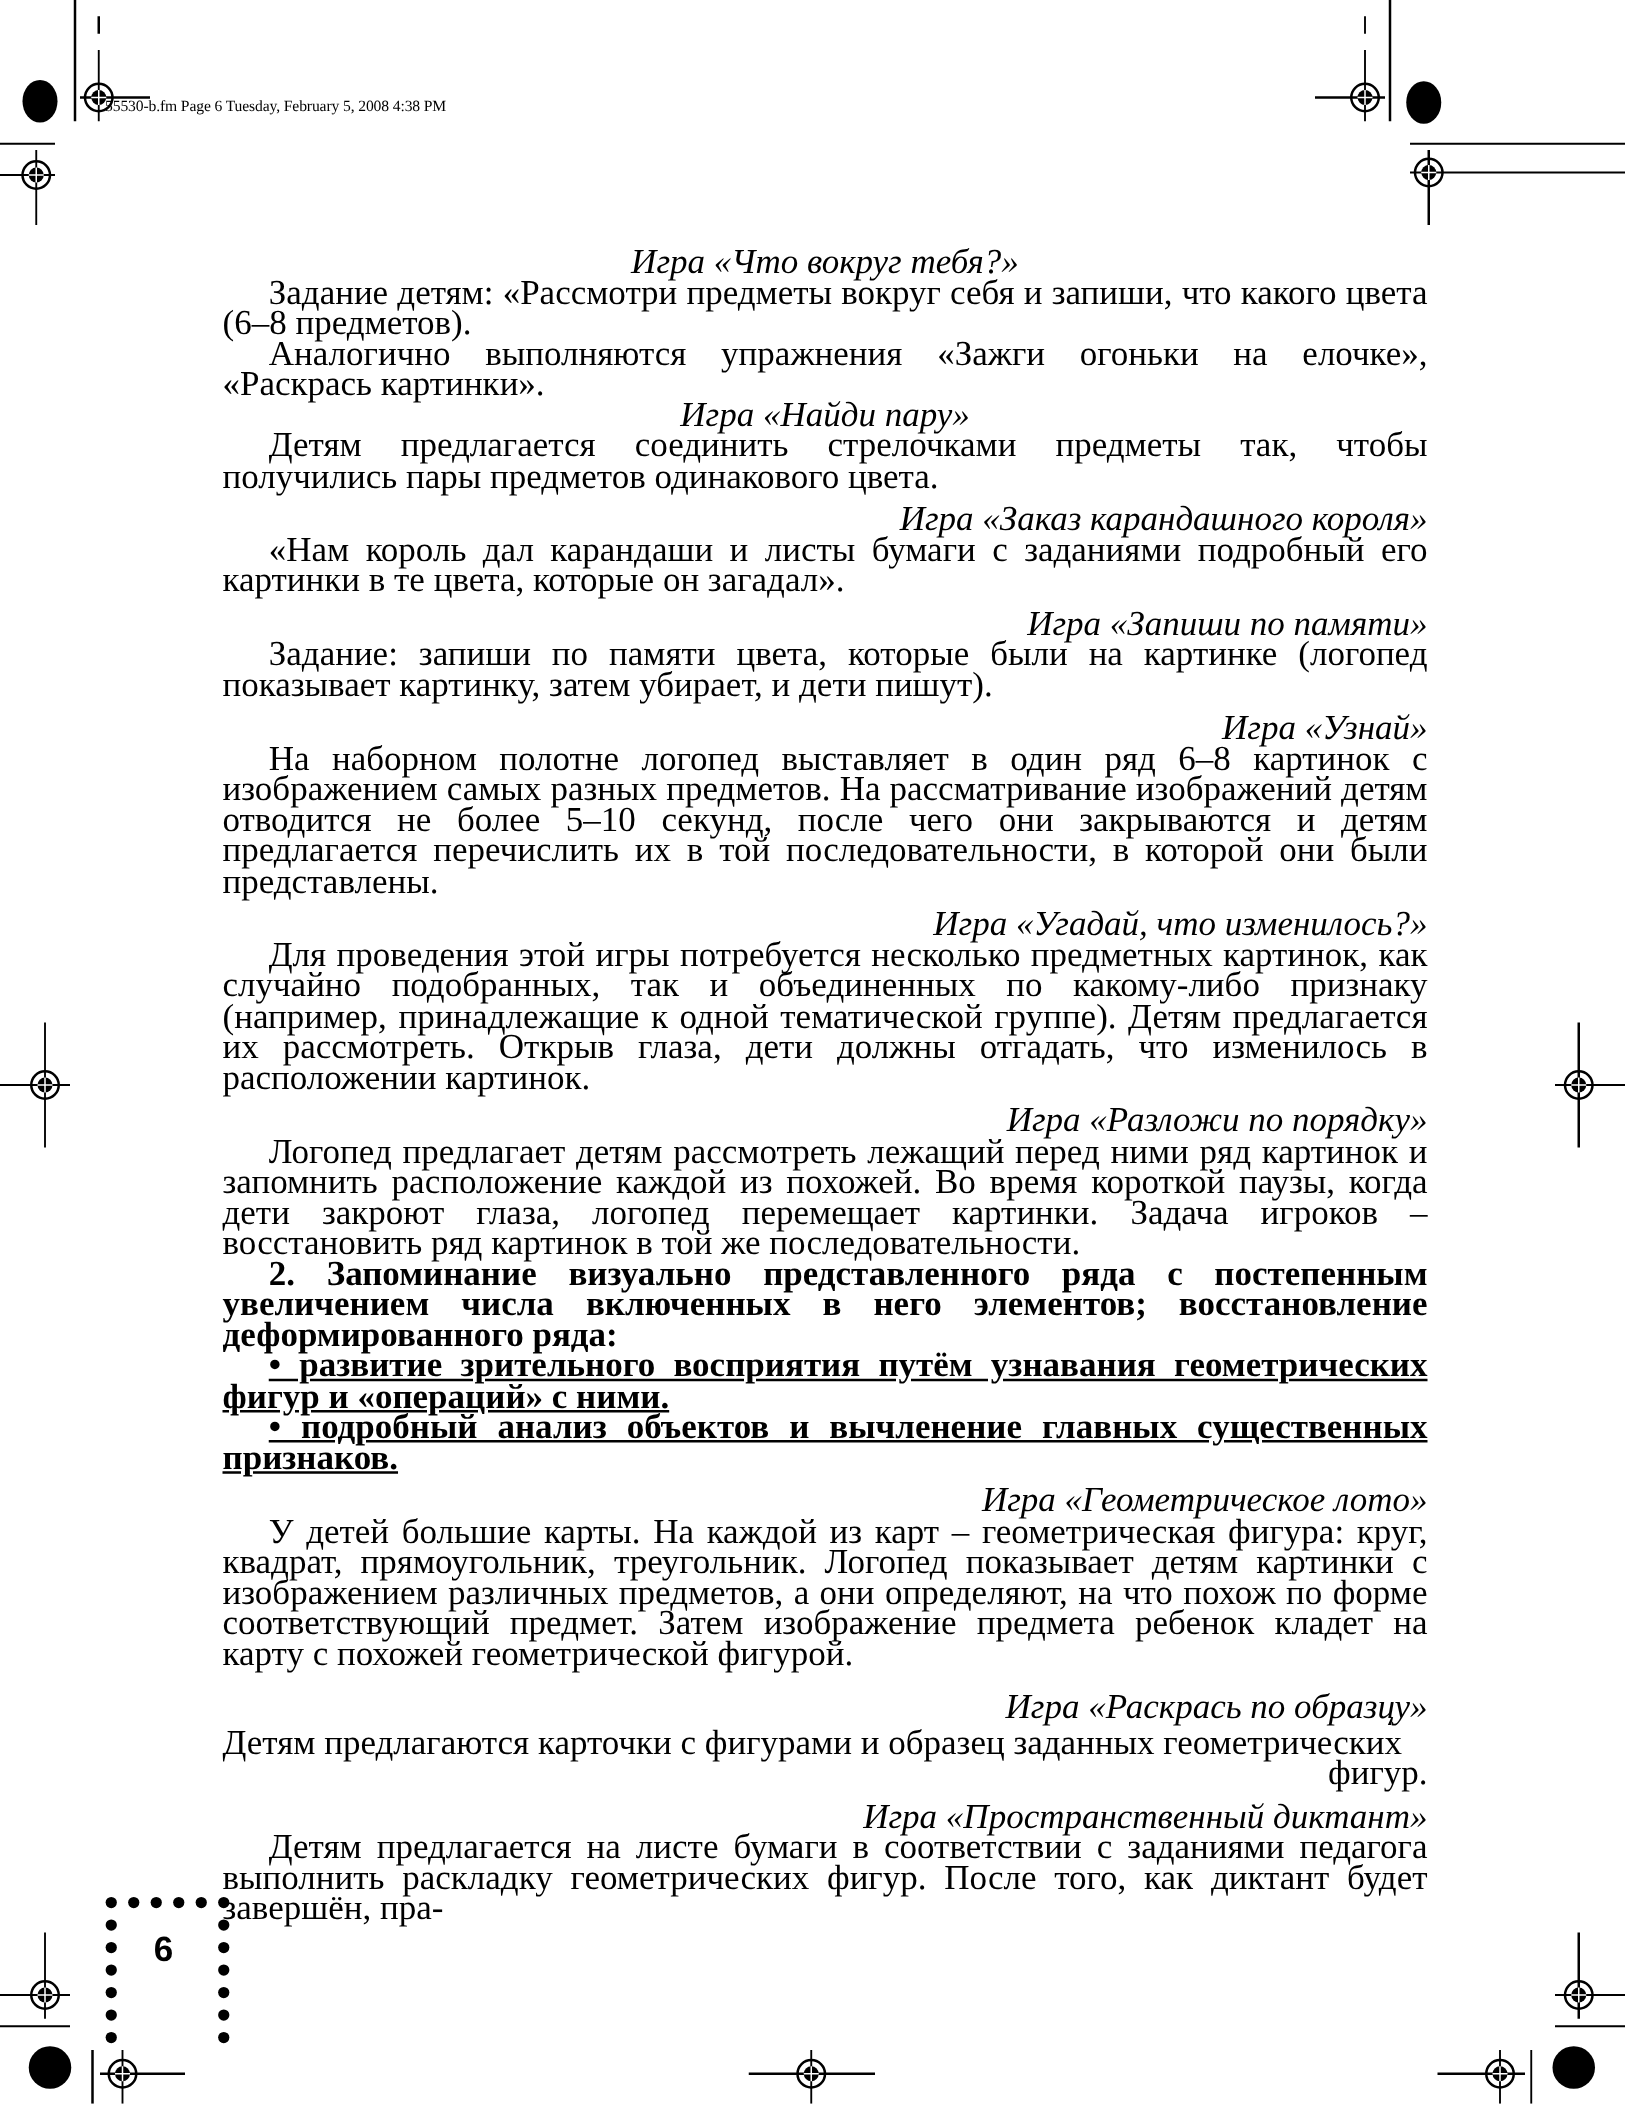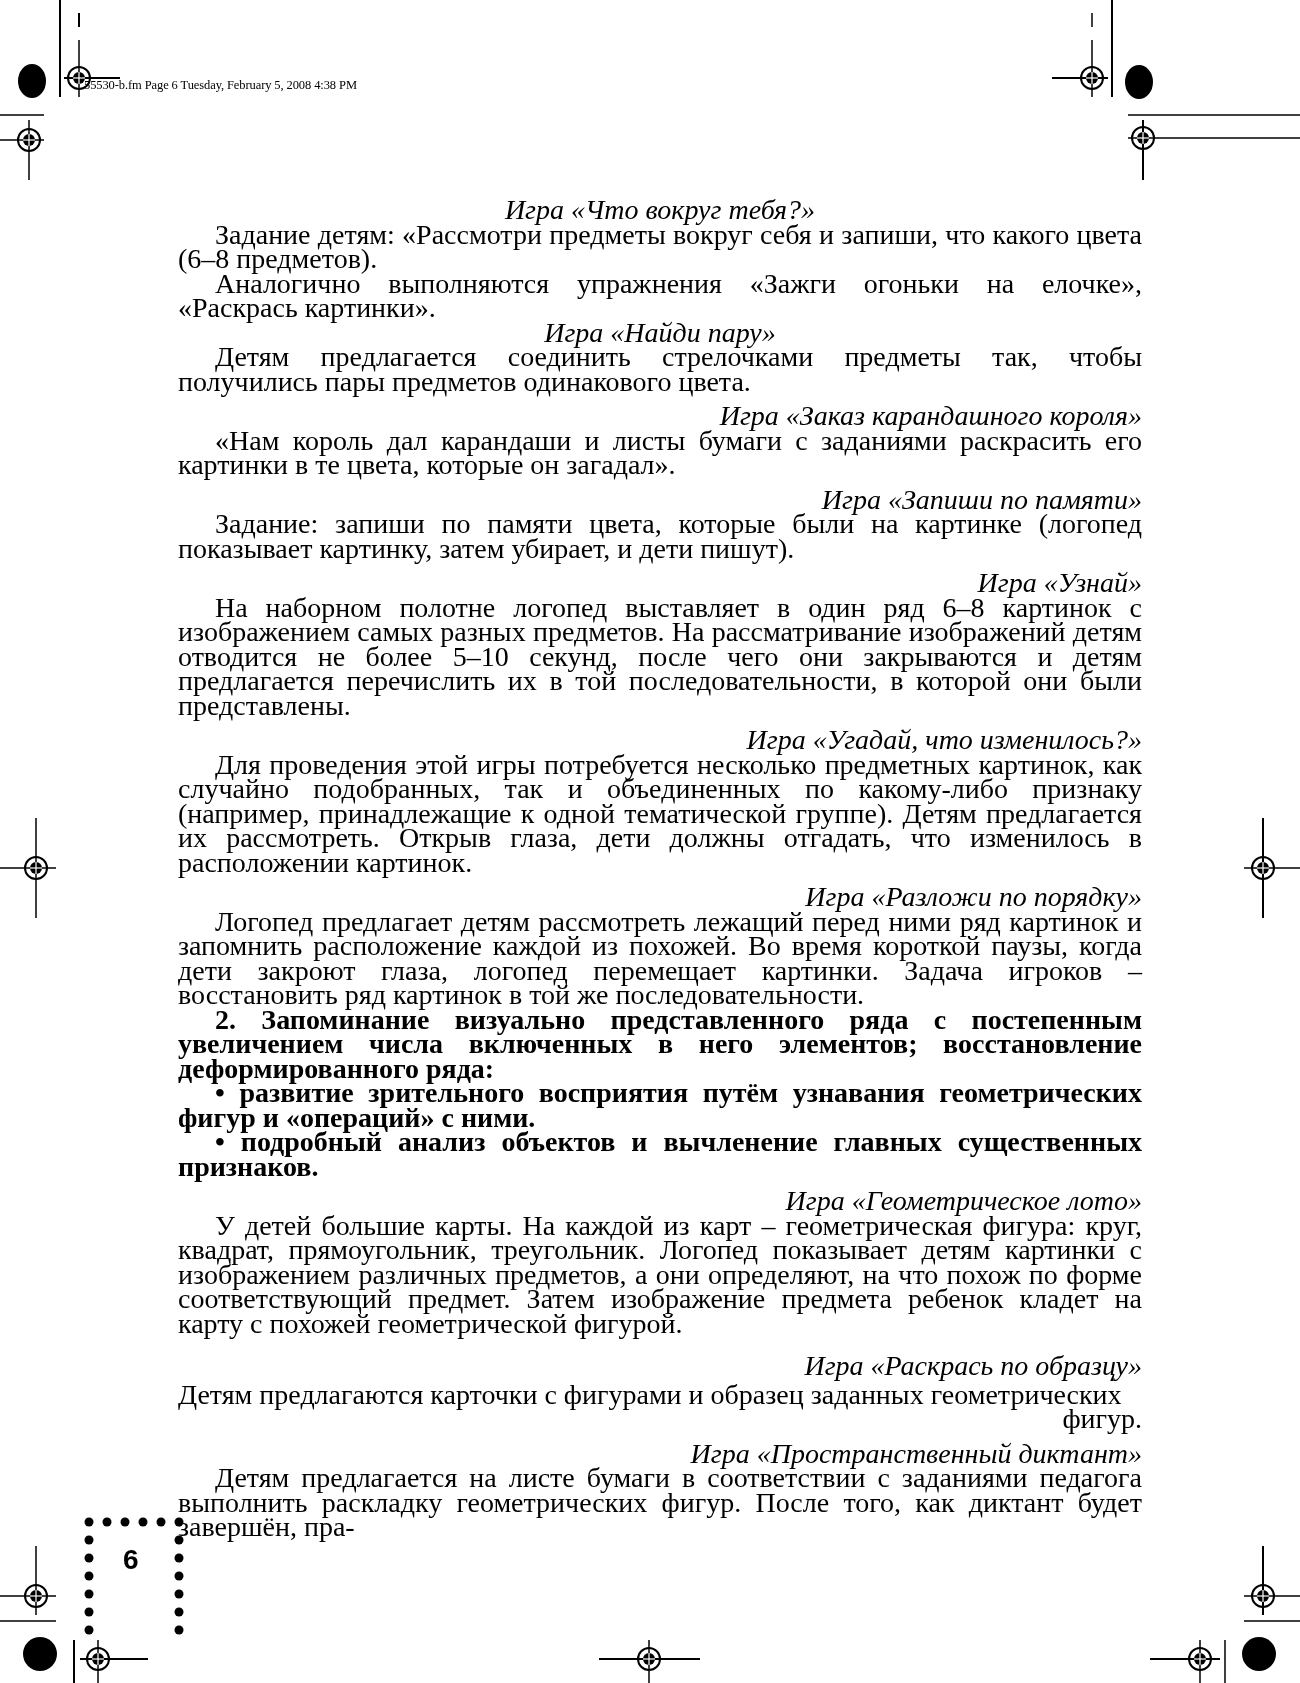--- a/index.html
+++ b/index.html
@@ -6,21 +6,21 @@
   body { width: 1300px; height: 1683px; position: relative; overflow: hidden; color: #000; }
   .page { position: absolute; left: 0; top: 0; width: 1300px; height: 1683px; }
   .slug { position: absolute; left: 84px; top: 78px; font-family: "Liberation Serif", serif; font-size: 12.5px; letter-spacing: -0.1px; white-space: nowrap; }
   .marks { position: absolute; left: 0; top: 0; width: 1300px; height: 1683px; pointer-events: none; }
   .text { position: absolute; left: 178px; top: 198px; width: 964px; font-family: "Liberation Serif", serif; font-size: 28px; line-height: 24.5px; }
   .h { text-align: center; font-style: italic; margin: 0; }
   .h.gap { margin-top: 10px; text-align: right; }
   .p { text-indent: 37px; text-align: justify; text-align-last: left; margin: 0; }
   .p.b { font-weight: bold; }
   .p.right { text-align: left; text-indent: 0; text-align-last: right; }
-  .bullet { text-indent: 37px; text-align: justify; font-weight: bold; margin: 0; }
+  .bullet { text-indent: 37px; text-align: justify; font-weight: bold; margin: 0; text-decoration: underline; }
   em { font-style: italic; }
   .folio-num { position: absolute; left: 123px; top: 1544px; font-family: "Liberation Sans", sans-serif; font-weight: bold; font-size: 28px; }
 </style>
 </head>
 <body>
 
 <div class="page">
 
   <svg class="marks" viewBox="0 0 1300 1683" width="1300" height="1683">
     <defs>
@@ -126,21 +126,21 @@
 
   <div class="text">
     <p class="h">Игра «Что вокруг тебя?»</p>
     <p class="p">Задание детям: «Рассмотри предметы вокруг себя и запиши, что какого цвета (6–8 предметов).</p>
     <p class="p">Аналогично выполняются упражнения «Зажги огоньки на елочке», «Раскрась картинки».</p>
 
     <p class="h">Игра «Найди пару»</p>
     <p class="p">Детям предлагается соединить стрелочками предметы так, чтобы получились пары предметов одинакового цвета.</p>
 
     <p class="h gap">Игра «Заказ карандашного короля»</p>
-    <p class="p">«Нам король дал карандаши и листы бумаги с заданиями раскрасить его картинки в те цвета, которые он загадал».</p>
+    <p class="p">«Нам король дал карандаши и листы бумаги с заданиями подробный его картинки в те цвета, которые он загадал».</p>
 
     <p class="h gap">Игра «Запиши по памяти»</p>
     <p class="p">Задание: запиши по памяти цвета, которые были на картинке (логопед показывает картинку, затем убирает, и дети пишут).</p>
 
     <p class="h gap">Игра «Узнай»</p>
     <p class="p">На наборном полотне логопед выставляет в один ряд 6–8 картинок с изображением самых разных предметов. На рассматривание изображений детям отводится не более 5–10 секунд, после чего они закрываются и детям предлагается перечислить их в той последовательности, в которой они были представлены.</p>
 
     <p class="h gap">Игра «Угадай, что изменилось?»</p>
     <p class="p">Для проведения этой игры потребуется несколько предметных картинок, как случайно подобранных, так и объединенных по какому-либо признаку (например, принадлежащие к одной тематической группе). Детям предлагается их рассмотреть. Открыв глаза, дети должны отгадать, что изменилось в расположении картинок.</p>
 

